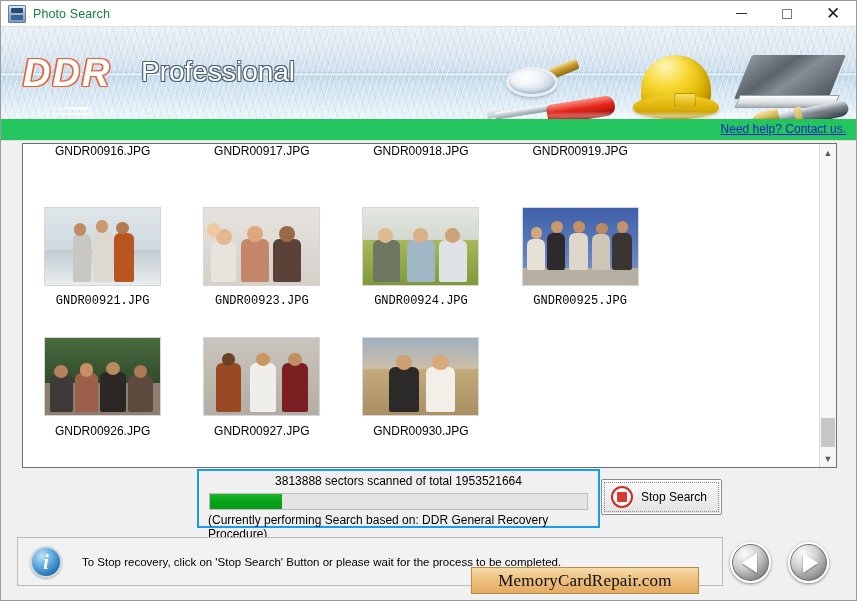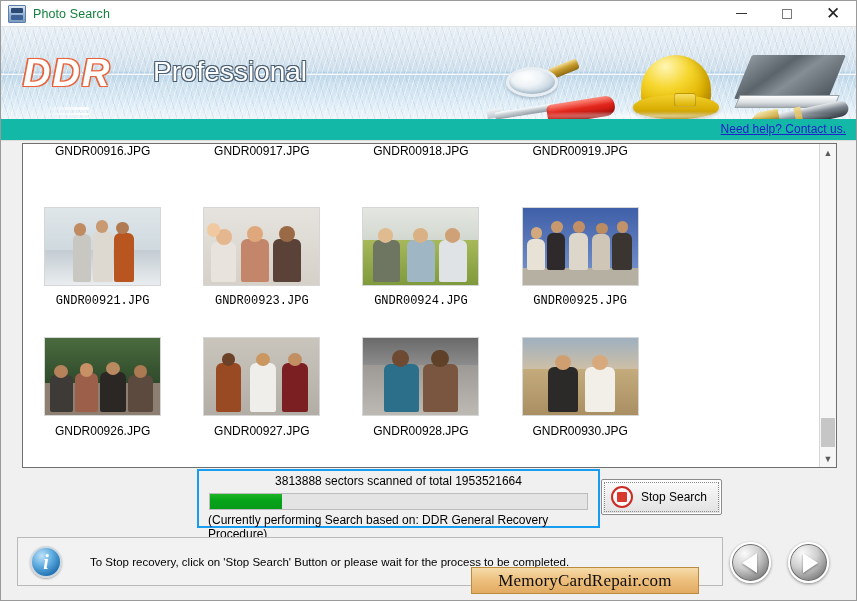--- a/index.html
+++ b/index.html
@@ -85,21 +85,21 @@
     font-family: "Liberation Sans", sans-serif;
     font-size: 38px; font-weight: 700; font-style: italic;
     letter-spacing: 2px;
     color: #ffffff;
     text-shadow:
       -1.4px -1.4px 0 #e8633a, 1.4px -1.4px 0 #e8633a,
       -1.4px  1.4px 0 #e8633a, 1.4px  1.4px 0 #e8633a,
        0 0 2px #f07a4d;
   }
   .logo-pro {
-    position: absolute; left: 152px; top: 29px;
+    position: absolute; left: 140px; top: 29px;
     font-size: 28px; font-weight: 400;
     color: #ffffff;
     text-shadow: -1px -1px 0 #4b5f72, 1px -1px 0 #4b5f72, -1px 1px 0 #4b5f72, 1px 1px 0 #4b5f72;
   }
   .logo-tag {
     position: absolute; left: 95px; top: 78px;
     font-size: 19px; font-weight: 700; font-style: italic;
     color: #1d7dc4; letter-spacing: .2px;
     text-shadow: 0 1px 0 rgba(255,255,255,.9);
   }
@@ -199,21 +199,21 @@
     clip-path: polygon(0 50%, 28% 0, 100% 0, 100% 100%, 28% 100%);
   }
   .banner-reflect {
     position: absolute; left: 470px; top: 84px; width: 380px; height: 10px;
     background: radial-gradient(ellipse at center, rgba(255,255,255,.55), rgba(255,255,255,0) 70%);
   }
 
   
   .helpbar {
     position: absolute; top: 118px; left: 0; width: 855px; height: 22px;
-    background: #14b8a6;
+    background: #22c55e;
     border-bottom: 1px solid #dcdcdc;
     padding-left: 12px;
   }
   .help-link {
     position: absolute; right: 10px; top: 3px;
     font-size: 12px; color: #2020c8; text-decoration: underline;
     cursor: pointer;
   }
 
   
@@ -344,21 +344,21 @@
     border-radius: 50%;
     background: radial-gradient(circle at 35% 28%, #bfe2f8 0%, #59a8dd 42%, #1f6fb0 78%, #145286 100%);
     border: 2px solid #cfd8de;
     box-shadow: 0 1px 2px rgba(0,0,0,.3);
     display: flex; align-items: center; justify-content: center;
     color: #ffffff; font-size: 20px; font-style: italic;
     font-family: "Liberation Serif", serif; font-weight: 700;
     line-height: 1;
   }
   .info-text {
-    margin-left: 28px; font-size: 11.5px; color: #000; text-align: center;
+    margin-left: 20px; font-size: 11.5px; color: #000; text-align: center;
   }
   .brand-badge {
     position: absolute; left: 470px; top: 566px;
     width: 228px; height: 27px;
     background: linear-gradient(180deg,#f6dcab 0%,#eec180 45%,#e2ab62 100%);
     border: 1px solid #b98c3e;
     display: flex; align-items: center; justify-content: center;
   }
   .brand-text {
     font-family: Liberation Serif, serif;
@@ -566,33 +566,20 @@
               <div class="head" style="left:45%;bottom:64%;width:12%;height:17%;background:#c9975f"></div>
               <div class="fig" style="left:68%;width:22%;height:64%;background:#7c1f22"></div>
               <div class="head" style="left:73%;bottom:64%;width:12%;height:17%;background:#c18f62"></div>
             </div>
           </div>
           <span class="cell-name">GNDR00927.JPG</span>
         </div>
         <div class="cell">
           <div class="cell-thumb">
             <div class="ph">
-              <div class="sky" style="background:linear-gradient(180deg,#6a6a6a,#8c8c8c);height:35%"></div>
-              <div class="ground" style="background:linear-gradient(180deg,#9d9a96,#bdb9b3);height:65%"></div>
-              <div class="fig" style="left:18%;width:30%;height:62%;background:#2c6f8a"></div>
-              <div class="head" style="left:25%;bottom:62%;width:15%;height:22%;background:#6d4a31"></div>
-              <div class="fig" style="left:52%;width:30%;height:62%;background:#7a5540"></div>
-              <div class="head" style="left:59%;bottom:62%;width:15%;height:22%;background:#5f4028"></div>
-            </div>
-          </div>
-          <span class="cell-name">GNDR00928.JPG</span>
-        </div>
-        <div class="cell">
-          <div class="cell-thumb">
-            <div class="ph">
               <div class="sky" style="background:linear-gradient(180deg,#9fb0c0,#cdbfa6);height:40%"></div>
               <div class="ground" style="background:linear-gradient(180deg,#c4ab7c,#a98f62);height:60%"></div>
               <div class="fig" style="left:22%;width:26%;height:58%;background:#2c2a28"></div>
               <div class="head" style="left:28%;bottom:58%;width:14%;height:20%;background:#cf9f72"></div>
               <div class="fig" style="left:54%;width:26%;height:58%;background:#f2efe9"></div>
               <div class="head" style="left:60%;bottom:58%;width:14%;height:20%;background:#d8a97c"></div>
             </div>
           </div>
           <span class="cell-name">GNDR00930.JPG</span>
         </div>

